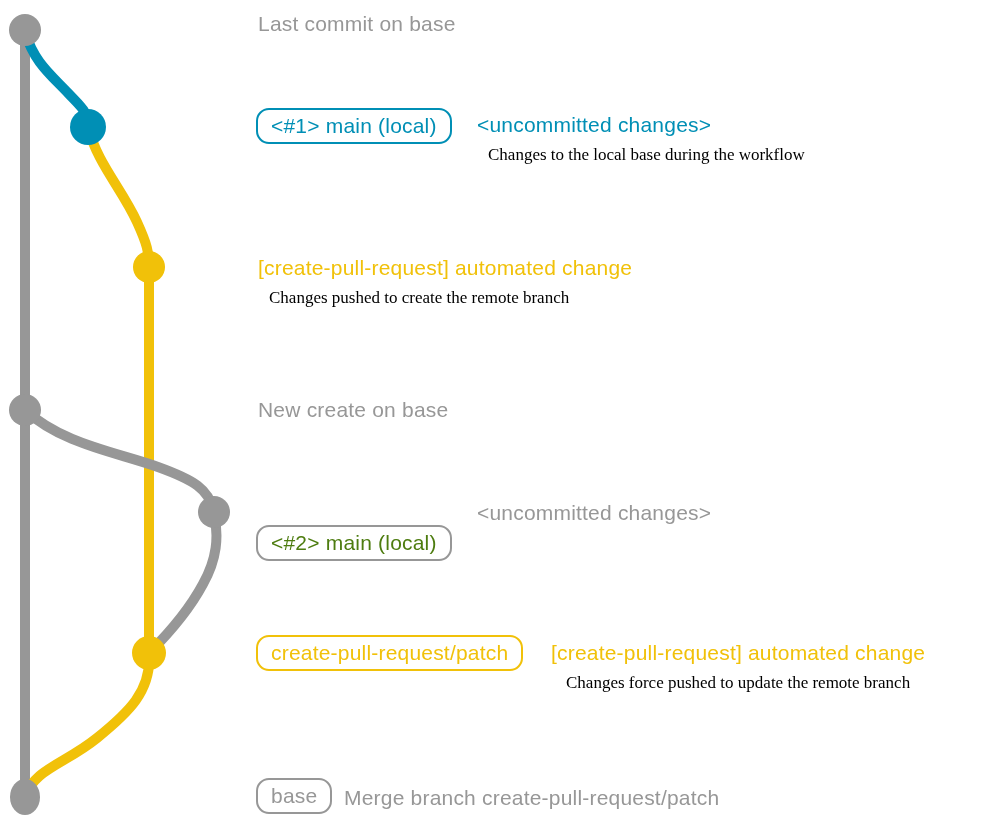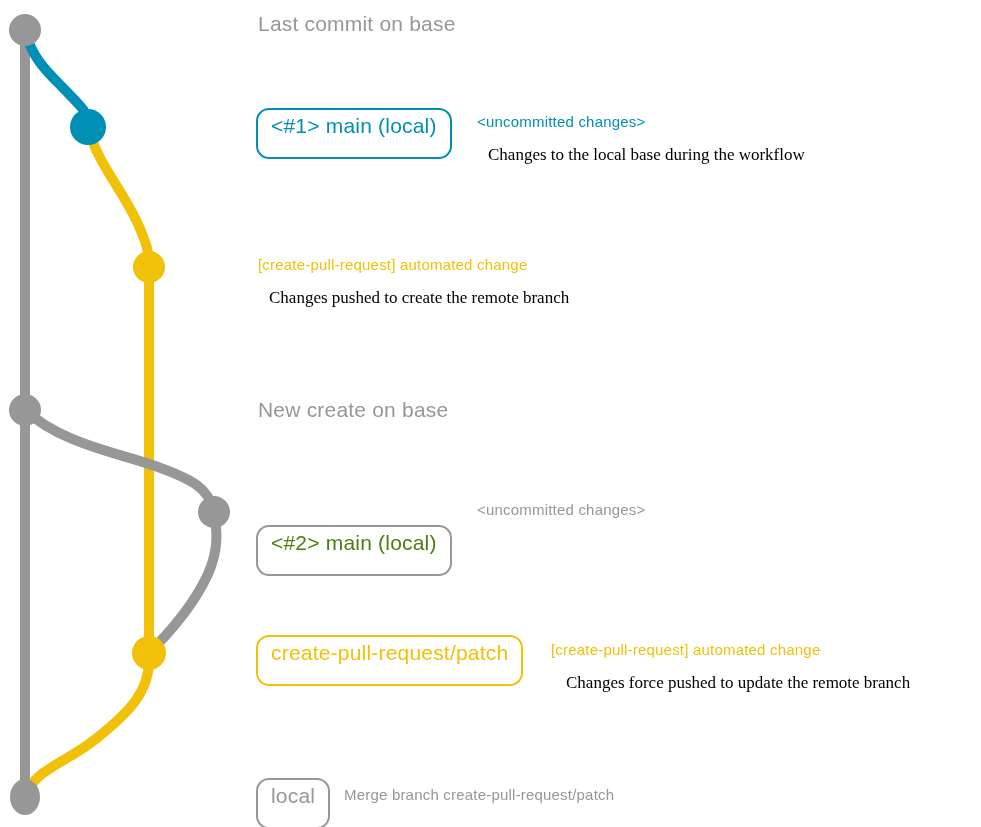--- a/index.html
+++ b/index.html
@@ -17,29 +17,29 @@
     position: absolute;
     font-size: 21px;
     letter-spacing: 0.2px;
     white-space: nowrap;
   }
   .badge {
     position: absolute;
     display: inline-block;
     border: 2px solid;
     border-radius: 13px;
-    padding: 4px 13px 19px 13px;
+    padding: 4px 13px 4px 13px;
     font-size: 21px;
     letter-spacing: 0.2px;
     white-space: nowrap;
     background: #ffffff;
   }
   .msg {
     position: absolute;
-    font-size: 15px;
+    font-size: 21px;
     letter-spacing: 0.2px;
     white-space: nowrap;
   }
   .note {
     position: absolute;
     font-family: "Liberation Serif", serif;
     font-size: 17px;
     white-space: nowrap;
   }
 </style>
@@ -78,16 +78,16 @@
 
   <div class="title" style="left: 258px; top: 398px; color: rgb(151, 151, 151);">New create on base</div>
 
   <div class="badge" style="left: 256px; top: 525px; color: #4d7c0f; border-color: rgb(151, 151, 151);">&lt;#2&gt; main (local)</div>
   <div class="msg" style="left: 477px; top: 501px; color: rgb(151, 151, 151);">&lt;uncommitted changes&gt;</div>
 
   <div class="badge" style="left: 256px; top: 635px; color: rgb(241, 193, 9); border-color: rgb(241, 193, 9);">create-pull-request/patch</div>
   <div class="msg" style="left: 551px; top: 641px; color: rgb(241, 193, 9);">[create-pull-request] automated change</div>
   <div class="note" style="left: 566px; top: 673px; color: rgb(0, 0, 0);">Changes force pushed to update the remote branch</div>
 
-  <div class="badge" style="left: 256px; top: 778px; color: rgb(151, 151, 151); border-color: rgb(151, 151, 151);">local</div>
+  <div class="badge" style="left: 256px; top: 778px; color: rgb(151, 151, 151); border-color: rgb(151, 151, 151);">base</div>
   <div class="msg" style="left: 344px; top: 786px; color: rgb(151, 151, 151); text-align: right;">Merge branch create-pull-request/patch</div>
 
 </div>
 
 </body></html>

